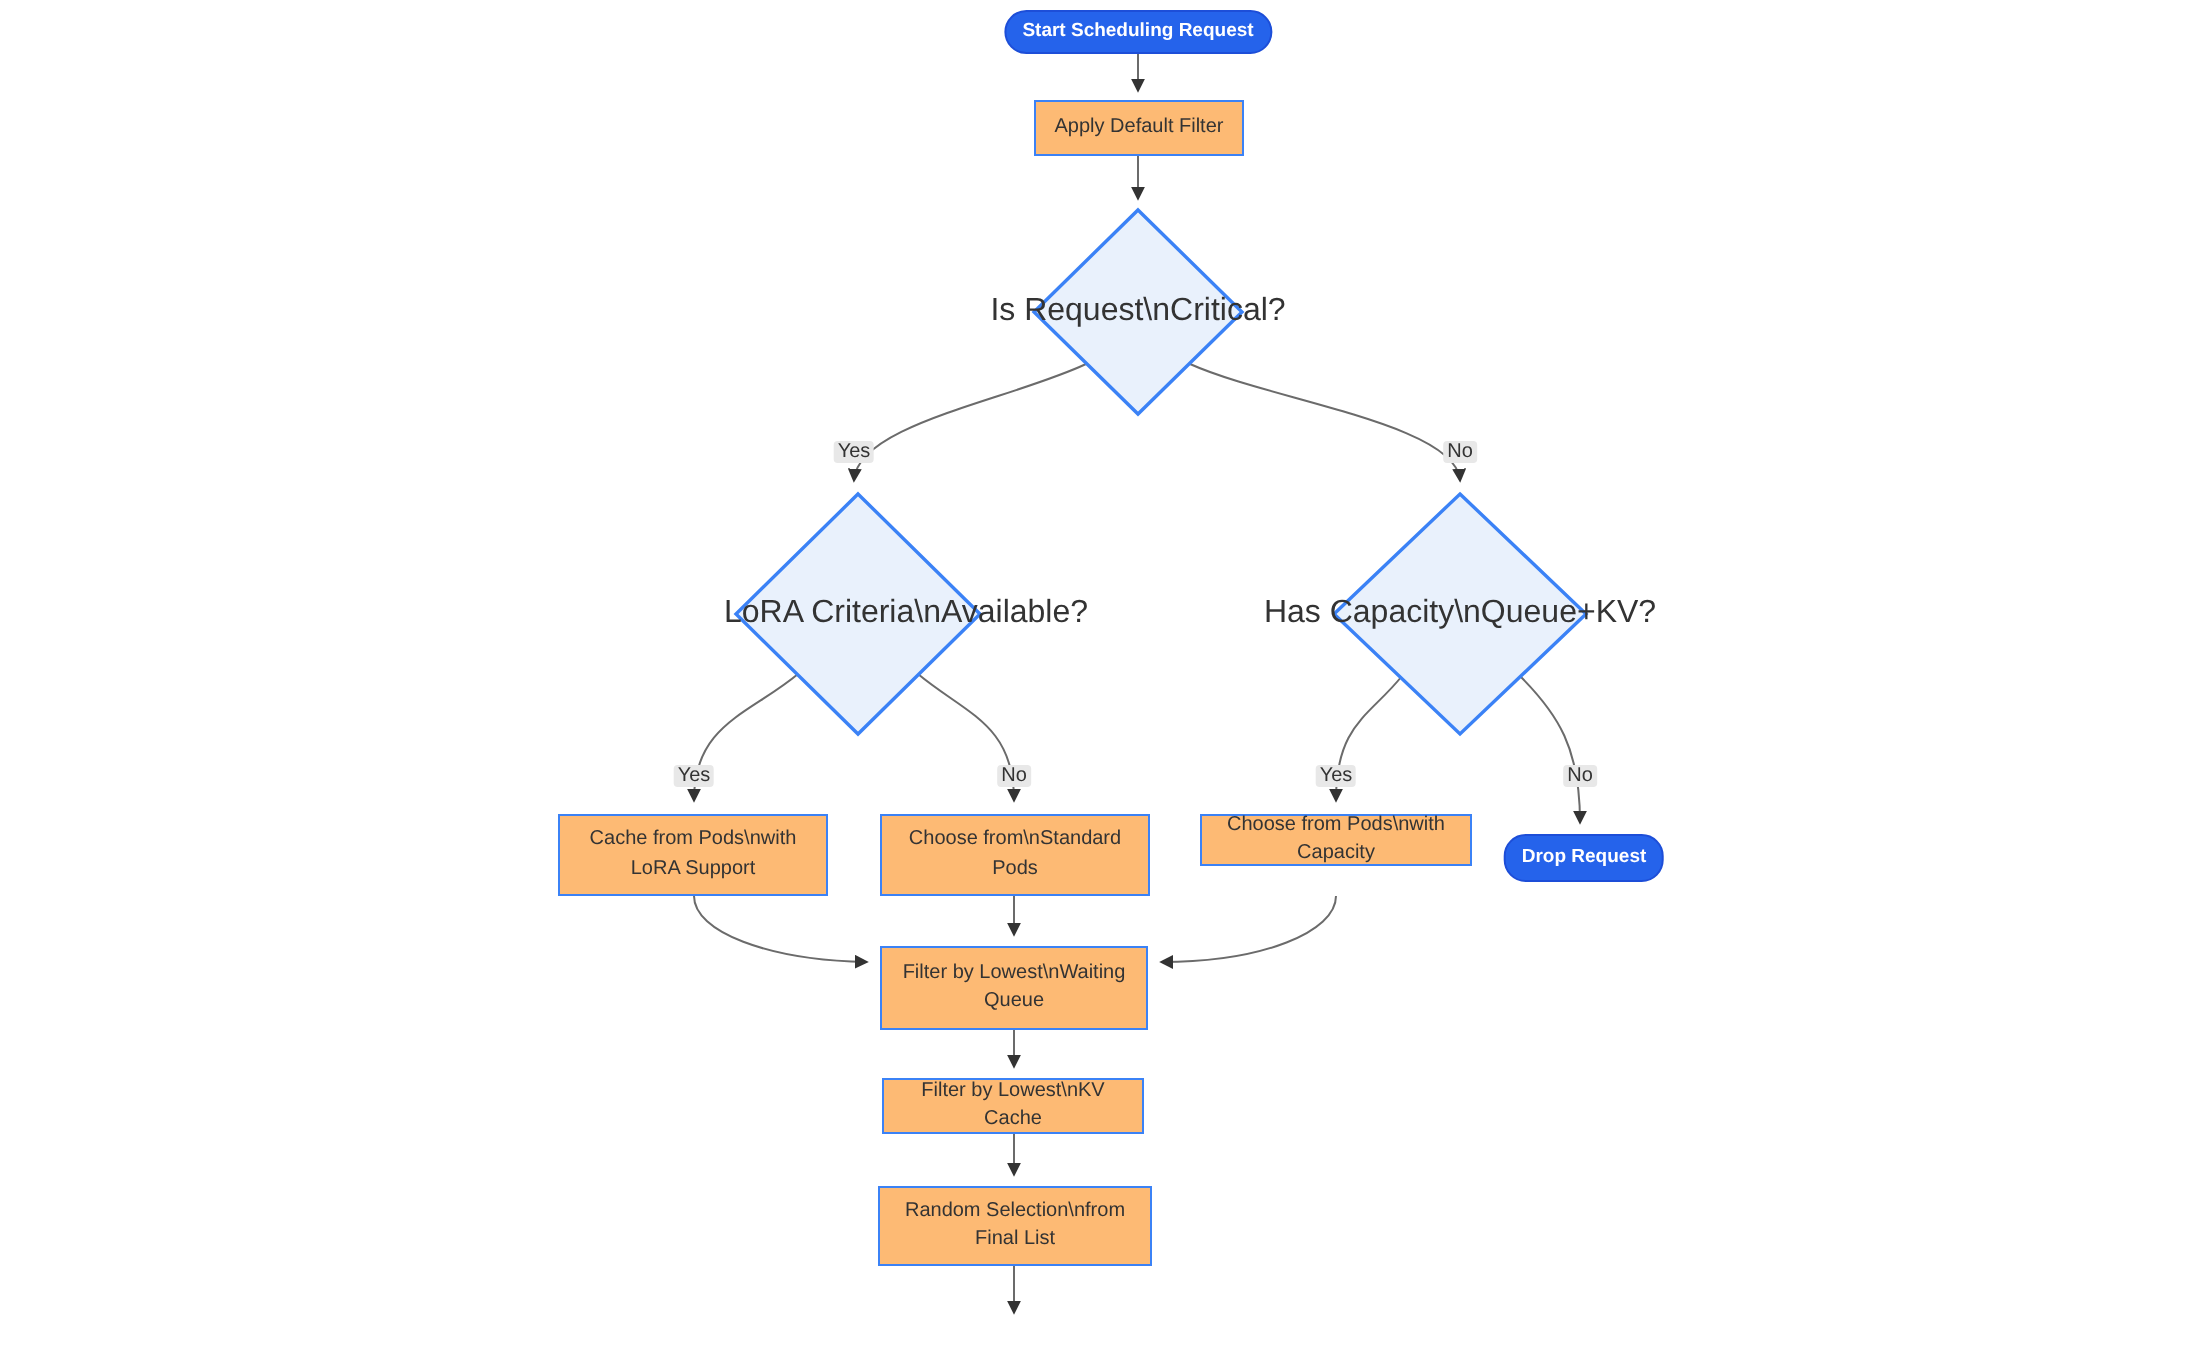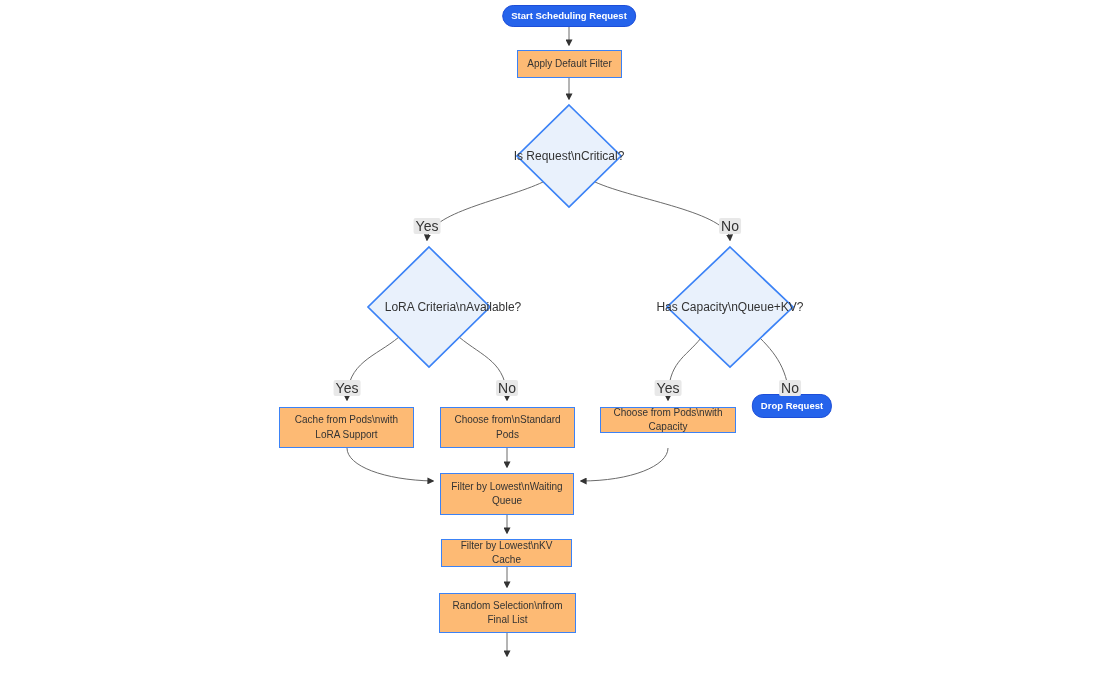--- a/index.html
+++ b/index.html
@@ -11,24 +11,24 @@
   .diamond{fill:var(--diamond-fill,#e9f1fc);stroke:var(--node-border,#3b82f6);stroke-width:1.7;}
   .node{position:absolute;display:flex;align-items:center;justify-content:center;
         text-align:center;font-size:10px;line-height:1.45;color:var(--text,#333);}
   .rect{background:#fdba74;border:1.6px solid var(--node-border,#3b82f6);
         box-sizing:border-box;padding:1px 3px;}
   .pill{background:var(--pill-fill,#2563eb);border:1px solid var(--pill-border,#1d4ed8);
         color:#ffffff;font-weight:bold;border-radius:11px;padding:0 8px;
         white-space:nowrap;transform:translateX(-50%);font-size:9.5px;}
   .endpill{border-radius:50%/50%;padding:0 7px;margin-top:40px;}
   .diamond-label{position:absolute;transform:translate(-50%,-50%);white-space:nowrap;
-        font-size:12px;color:var(--text,#333);}
+        font-size:16px;color:var(--text,#333);}
   .edge-label{position:absolute;transform:translate(-50%,-50%);
         background:var(--edge-label-bg,#e8e8e8);padding:0 2px;border-radius:2px;
-        font-size:14px;color:var(--text,#333);}
+        font-size:10px;color:var(--text,#333);}
 </style>
 </head>
 <body>
 
 <div class="canvas">
 
   <svg class="edges" viewBox="0 0 1103 685" xmlns="http://www.w3.org/2000/svg">
     <defs>
       <marker id="arrow" viewBox="0 0 10 10" refX="8" refY="5" markerWidth="7" markerHeight="7" orient="auto-start-reverse">
         <path d="M0,0 L10,5 L0,10 z" class="arrowhead"></path>
@@ -49,21 +49,21 @@
     <path class="edge" d="M507,515 L507,533" marker-end="url(#arrow)"></path>
     <path class="edge" d="M507,567 L507,587" marker-end="url(#arrow)"></path>
     <path class="edge" d="M507,633 L507,656" marker-end="url(#arrow)"></path>
 
     <polygon class="diamond" points="569,105 621,156 569,207 517,156"></polygon>
     <polygon class="diamond" points="429,247 490,307 429,367 368,307"></polygon>
     <polygon class="diamond" points="730,247 793,307 730,367 667,307"></polygon>
   </svg>
 
   <div class="node pill" style="left:569px;top:5px;height:20px;">Start Scheduling Request</div>
-  <div class="node pill" style="left:792px;top:394px;height:22px;">Drop Request</div>
+  <div class="node pill" style="left:792px;top:417px;height:22px;">Drop Request</div>
   <div class="node pill endpill" style="left:507px;top:661px;height:19px;font-size:9px;">End</div>
 
   <div class="node rect" style="left:517px;top:50px;width:105px;height:28px;">Apply Default Filter</div>
   <div class="node rect" style="left:279px;top:407px;width:135px;height:41px;">Cache from Pods\nwith LoRA Support</div>
   <div class="node rect" style="left:440px;top:407px;width:135px;height:41px;">Choose from\nStandard Pods</div>
   <div class="node rect" style="left:600px;top:407px;width:136px;height:26px;">Choose from Pods\nwith Capacity</div>
   <div class="node rect" style="left:440px;top:473px;width:134px;height:42px;">Filter by Lowest\nWaiting Queue</div>
   <div class="node rect" style="left:441px;top:539px;width:131px;height:28px;">Filter by Lowest\nKV Cache</div>
   <div class="node rect" style="left:439px;top:593px;width:137px;height:40px;">Random Selection\nfrom Final List</div>
 

